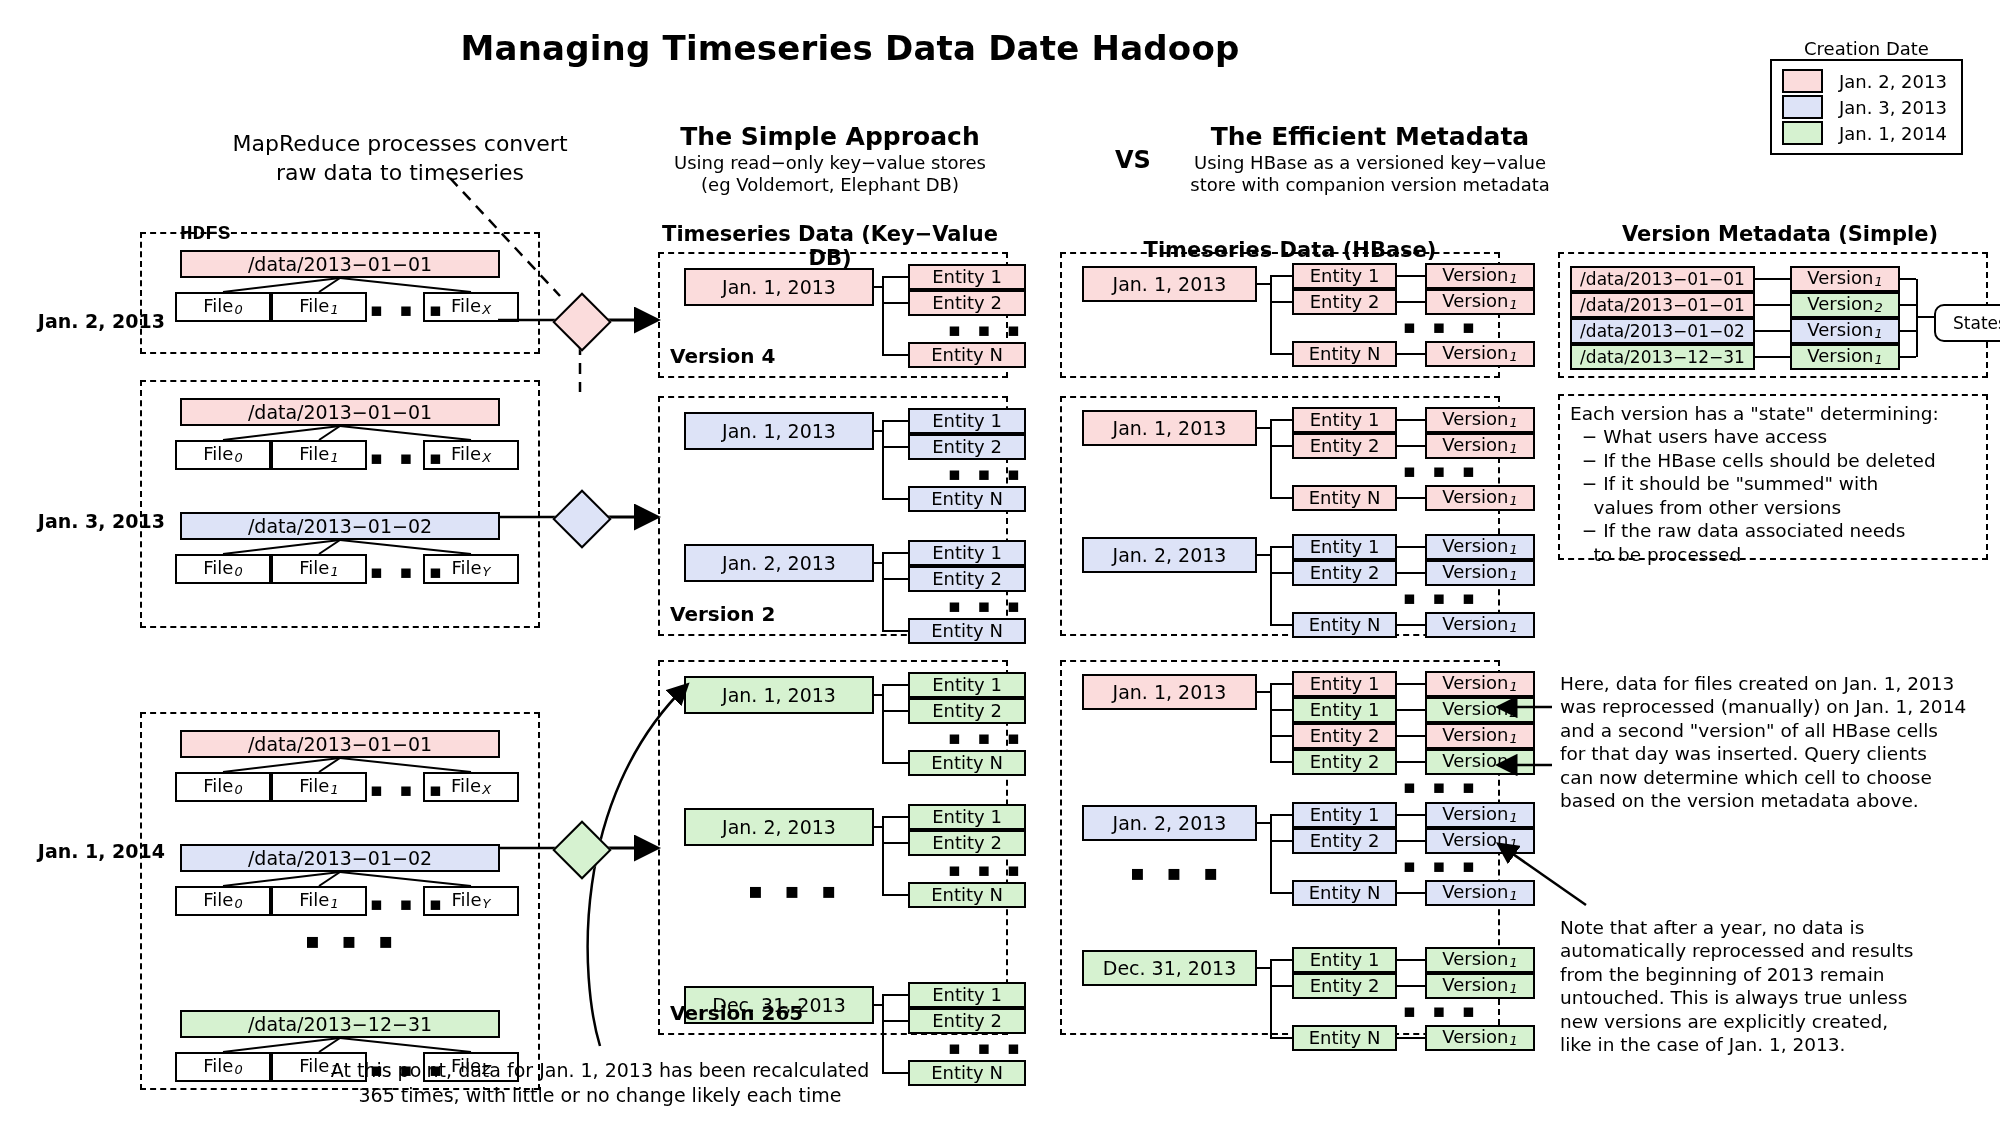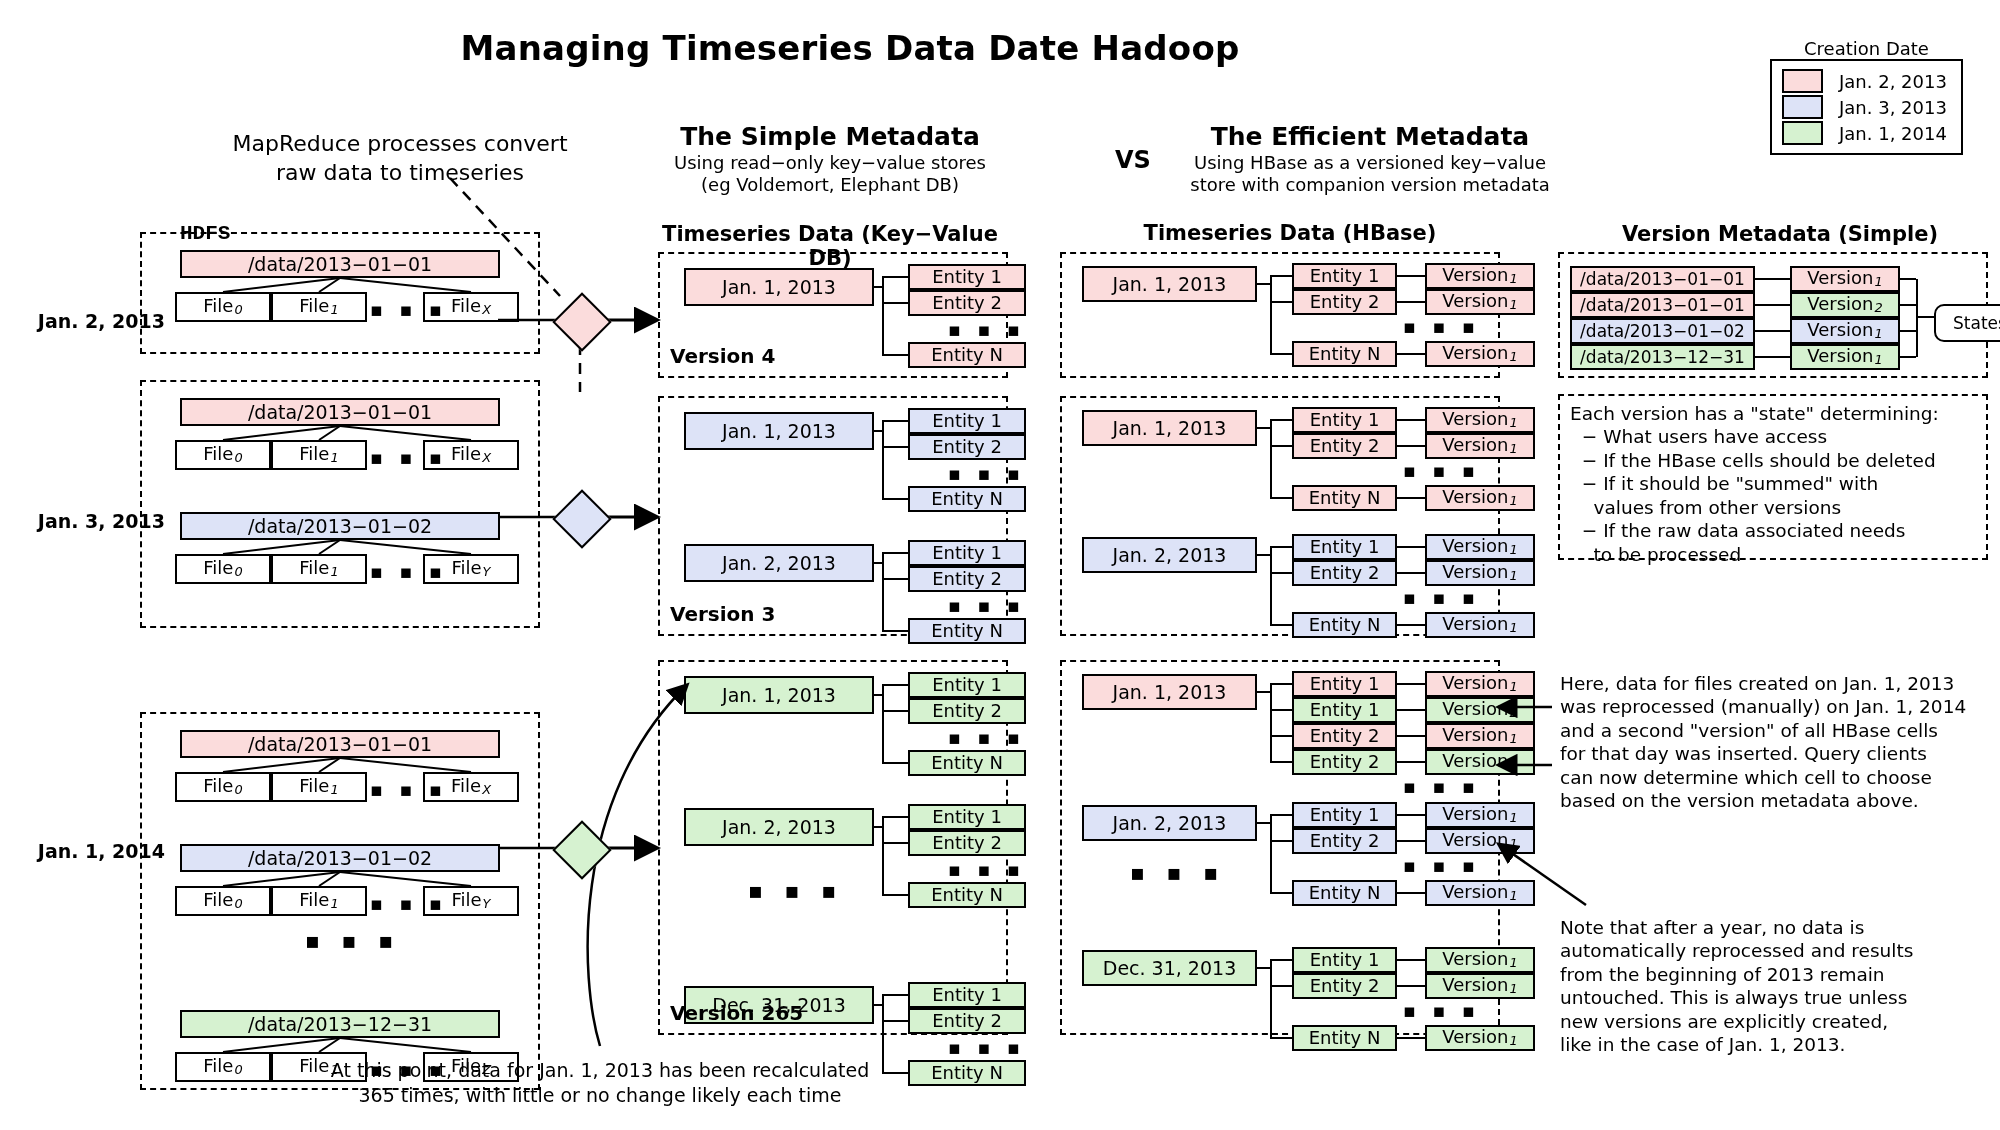--- a/index.html
+++ b/index.html
@@ -79,33 +79,33 @@
       <span class="legend-swatch" style="background:#dde3f7"></span>
       <span class="legend-label">Jan. 3, 2013</span>
     </div>
     <div class="legend-row">
       <span class="legend-swatch" style="background:#d6f2d0"></span>
       <span class="legend-label">Jan. 1, 2014</span>
     </div>
   </div>
 </div>
 
-<div class="abs col-title" style="left:650px;top:122px;width:360px;">The Simple Metadata</div>
+<div class="abs col-title" style="left:650px;top:122px;width:360px;">The Simple Approach</div>
 <div class="abs col-sub ml" style="left:640px;top:152px;width:380px;">Using read−only key−value stores<br>(eg Voldemort, Elephant DB)</div>
 
 <div class="abs vs" style="left:1115px;top:146px;">VS</div>
 
 <div class="abs col-title" style="left:1165px;top:122px;width:410px;">The Efficient Metadata</div>
 <div class="abs col-sub ml" style="left:1140px;top:152px;width:460px;">Using HBase as a versioned key−value<br>store with companion version metadata</div>
 
 <div class="abs note ml" style="left:190px;top:130px;width:420px;text-align:center;line-height:1.3;font-size:22px;">MapReduce processes convert<br>raw data to timeseries</div>
 
 <div class="abs sec-label" style="left:180px;top:222px;font-family:Liberation Mono, monospace;">HDFS</div>
 <div class="abs panel-title" style="left:650px;top:222px;width:360px;">Timeseries Data (Key−Value DB)</div>
-<div class="abs panel-title" style="left:1060px;top:221px;width:460px;">Timeseries Data (HBase)</div>
+<div class="abs panel-title" style="left:1060px;top:238px;width:460px;">Timeseries Data (HBase)</div>
 <div class="abs panel-title" style="left:1560px;top:222px;width:440px;">Version Metadata (Simple)</div>
 
 <div class="abs row-label" style="left:10px;top:310px;width:155px;">Jan. 2, 2013</div>
 <div class="abs row-label" style="left:10px;top:510px;width:155px;">Jan. 3, 2013</div>
 <div class="abs row-label" style="left:10px;top:840px;width:155px;">Jan. 1, 2014</div>
 
 <div id="hdfs-layer">
     <div class="abs dash" style="left: 140px; top: 232px; width: 400px; height: 122px;"></div>
     <div class="abs bx pink" style="left: 180px; top: 250px; width: 320px; height: 28px; font-size: 19px;">/data/2013−01−01</div>
     <div class="abs bx white" style="left: 175px; top: 292px; width: 96px; height: 30px; font-size: 18px;">
@@ -234,21 +234,21 @@
     <div class="abs bx blue" style="left: 684px; top: 544px; width: 190px; height: 38px;">Jan. 2, 2013</div>
     <div class="abs bx sm blue" style="left: 908px; top: 540px; width: 118px; height: 26px;">Entity 1</div>
     <div class="abs bx sm blue" style="left: 908px; top: 566px; width: 118px; height: 26px;">Entity 2</div>
     <div class="abs bx sm blue" style="left: 908px; top: 618px; width: 118px; height: 26px;">Entity N</div>
     <div class="abs dots" style="left: 948px; top: 596px;">▪ ▪ ▪</div>
     <div class="abs ln hl" style="left: 874px; top: 562px; width: 8px; height: 2px;"></div>
     <div class="abs ln vl" style="left: 882px; top: 553px; width: 2px; height: 78px;"></div>
     <div class="abs ln hl" style="left: 882px; top: 552px; width: 26px; height: 2px;"></div>
     <div class="abs ln hl" style="left: 882px; top: 578px; width: 26px; height: 2px;"></div>
     <div class="abs ln hl" style="left: 882px; top: 630px; width: 26px; height: 2px;"></div>
-    <div class="abs " style="left: 670px; top: 602px; font-size: 20px; font-weight: bold;">Version 3</div>
+    <div class="abs " style="left: 670px; top: 602px; font-size: 20px; font-weight: bold;">Version 2</div>
     <div class="abs dash" style="left: 658px; top: 660px; width: 350px; height: 375px;"></div>
     <div class="abs bx green" style="left: 684px; top: 676px; width: 190px; height: 38px;">Jan. 1, 2013</div>
     <div class="abs bx sm green" style="left: 908px; top: 672px; width: 118px; height: 26px;">Entity 1</div>
     <div class="abs bx sm green" style="left: 908px; top: 698px; width: 118px; height: 26px;">Entity 2</div>
     <div class="abs bx sm green" style="left: 908px; top: 750px; width: 118px; height: 26px;">Entity N</div>
     <div class="abs dots" style="left: 948px; top: 728px;">▪ ▪ ▪</div>
     <div class="abs ln hl" style="left: 874px; top: 694px; width: 8px; height: 2px;"></div>
     <div class="abs ln vl" style="left: 882px; top: 685px; width: 2px; height: 78px;"></div>
     <div class="abs ln hl" style="left: 882px; top: 684px; width: 26px; height: 2px;"></div>
     <div class="abs ln hl" style="left: 882px; top: 710px; width: 26px; height: 2px;"></div>

